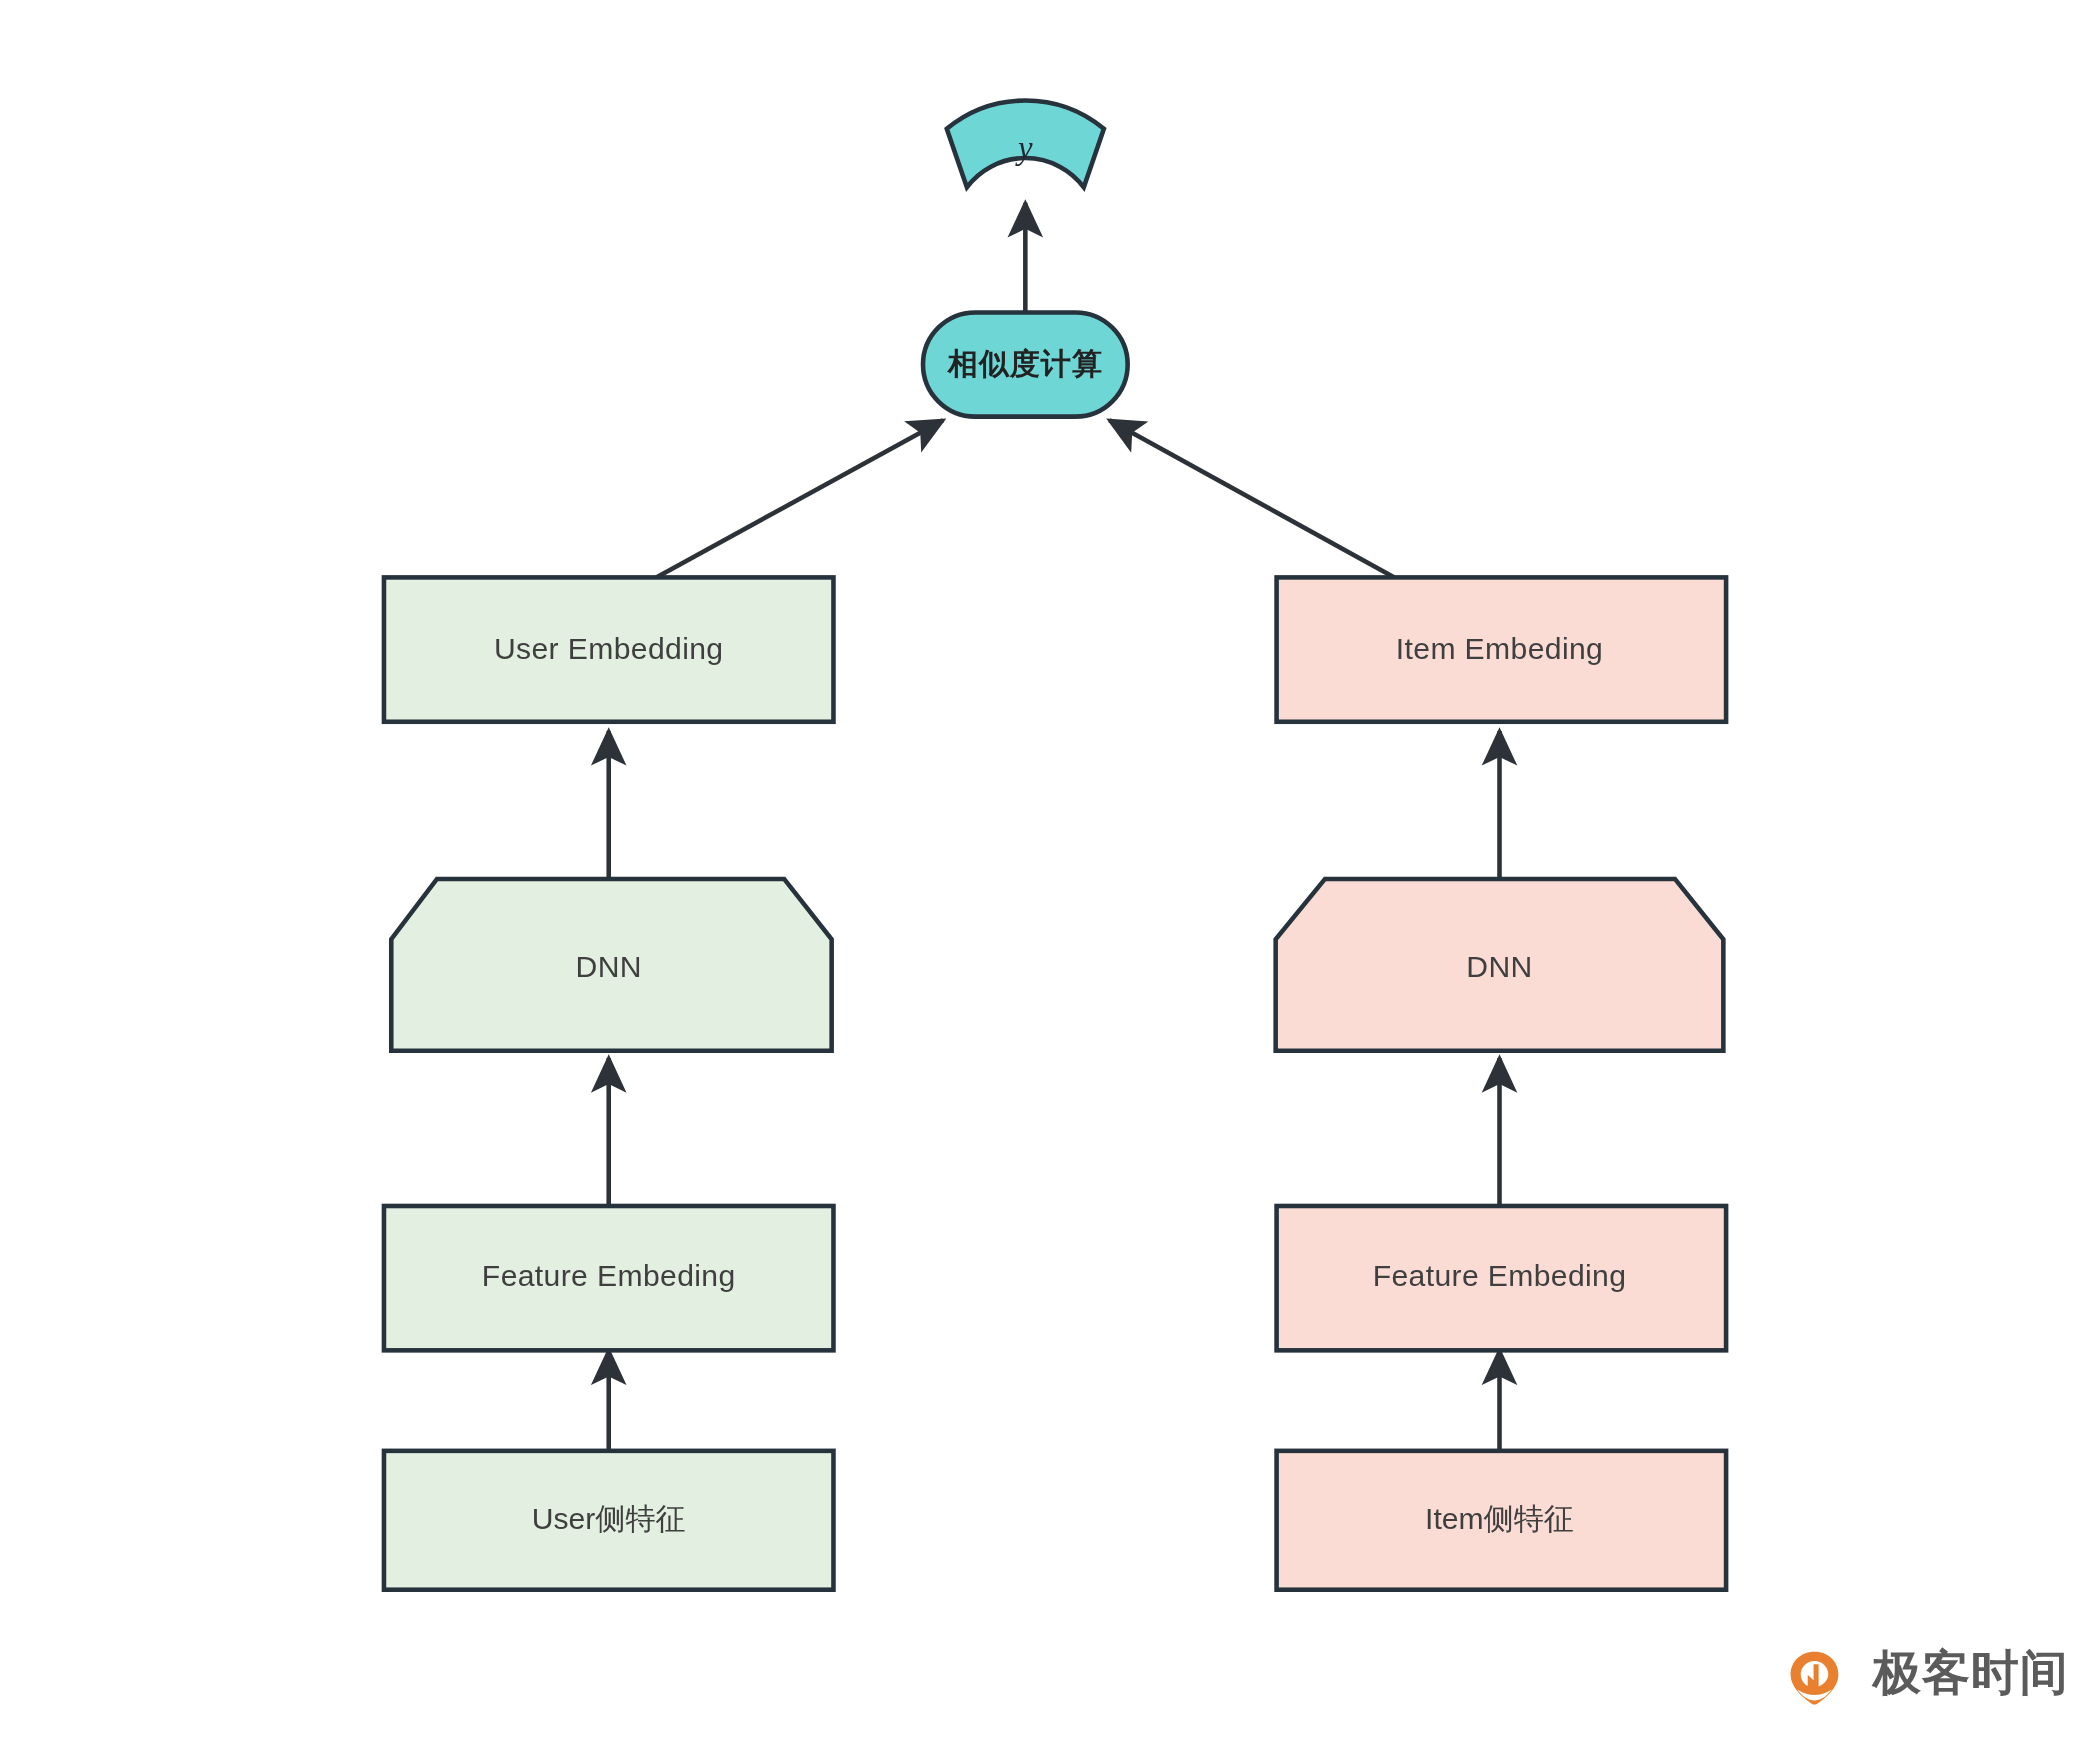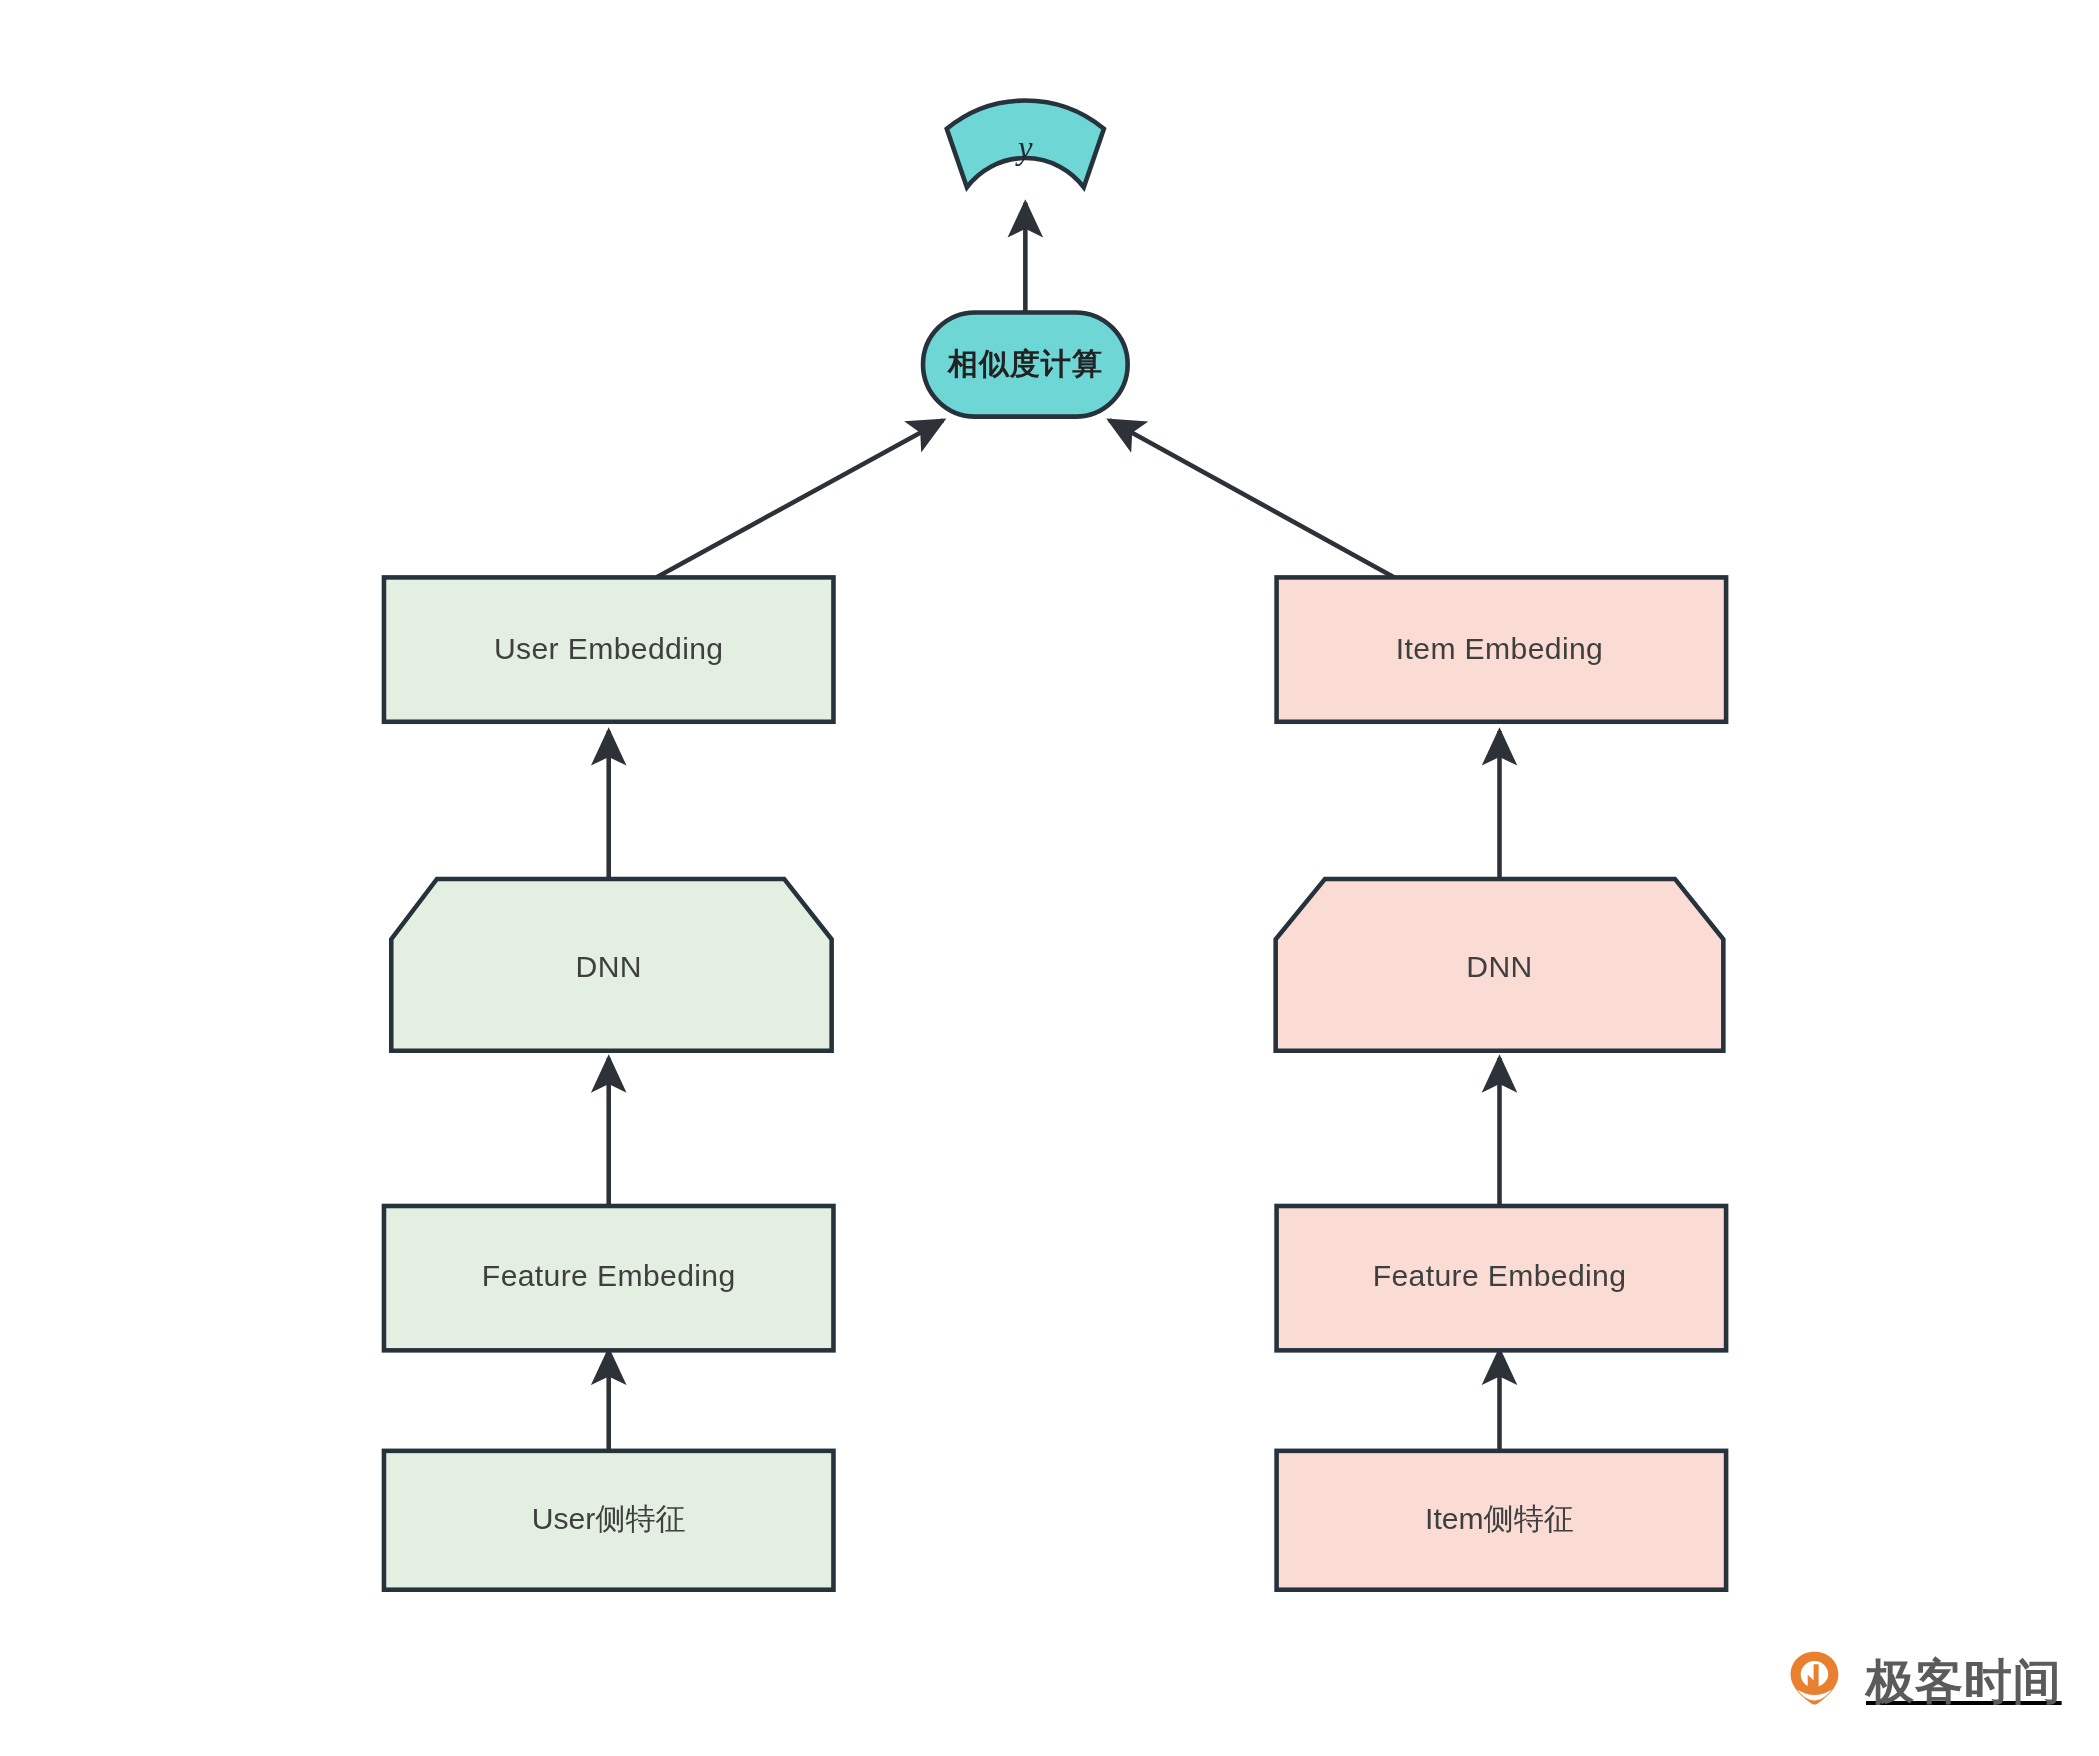--- a/index.html
+++ b/index.html
@@ -68,23 +68,22 @@
     stroke: #2c3238;
     stroke-width: 5px;
     fill: none;
   }
   
   #watermark {
     position: absolute;
     left: 1786px;
     top: 1649px;
     display: flex;
-    align-items: flex-end;
-    gap: 23px;
-    text-decoration: underline;
+    align-items: flex-start;
+    gap: 30px;
   }
   #watermark .mark {
     width: 57px;
     height: 57px;
     position: relative;
   }
   #watermark .mark svg { display: block; }
   #watermark .wm-text {
     font-family: "Liberation Sans", "DejaVu Sans", sans-serif;
     font-size: 48px;

